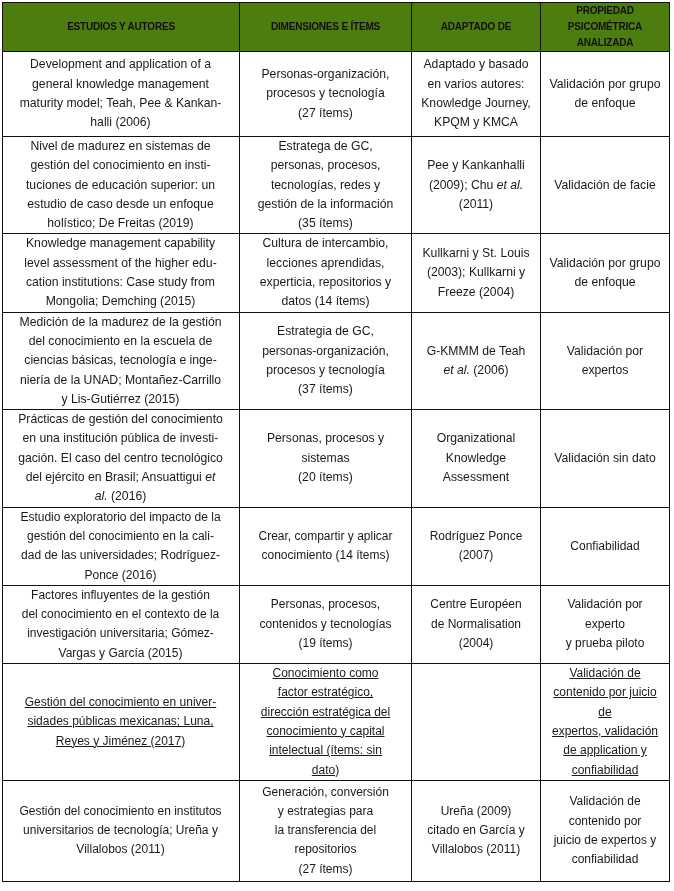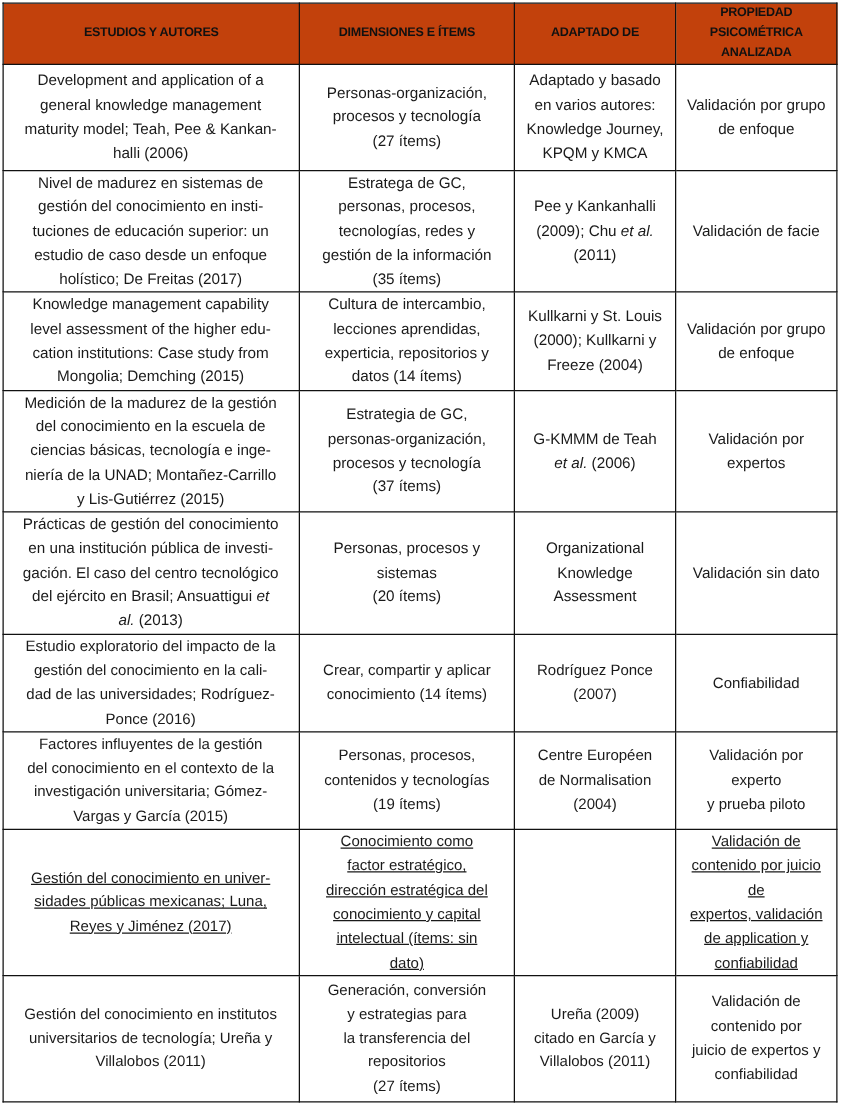--- a/index.html
+++ b/index.html
@@ -9,21 +9,21 @@
     width: 667px;
     border-collapse: collapse;
     table-layout: fixed;
     font-family: "Liberation Sans", sans-serif;
     font-size: 12.2px;
     line-height: 19.3px;
     color: #1a1a1a;
   }
   th, td { border: 1.3px solid #111; padding: 0 6px; vertical-align: middle; }
   th {
-    background: #c2410c;
+    background: #4d7c0f;
     font-family: "Liberation Sans", sans-serif;
     font-weight: bold;
     font-size: 10px;
     text-transform: uppercase;
     font-variant: small-caps;
     letter-spacing: -0.2px;
     text-align: center;
     height: 40px;
     line-height: 16px;
     color: #111;
@@ -91,21 +91,21 @@
         <span class="ln">de enfoque</span>
       </td>
     </tr>
 
     <tr class="r2">
       <td class="c1">
         <span class="ln">Nivel de madurez en sistemas de</span>
         <span class="ln">gestión del conocimiento en insti-</span>
         <span class="ln">tuciones de educación superior: un</span>
         <span class="ln">estudio de caso desde un enfoque</span>
-        <span class="ln">holístico; De Freitas (2017)</span>
+        <span class="ln">holístico; De Freitas (2019)</span>
       </td>
       <td class="c2">
         <span class="ln">Estratega de GC,</span>
         <span class="ln">personas, procesos,</span>
         <span class="ln">tecnologías, redes y</span>
         <span class="ln">gestión de la información</span>
         <span class="ln">(35 ítems)</span>
       </td>
       <td class="c3">
         <span class="ln">Pee y Kankanhalli</span>
@@ -125,21 +125,21 @@
         <span class="ln">Mongolia; Demching (2015)</span>
       </td>
       <td class="c2">
         <span class="ln">Cultura de intercambio,</span>
         <span class="ln">lecciones aprendidas,</span>
         <span class="ln">experticia, repositorios y</span>
         <span class="ln">datos (14 ítems)</span>
       </td>
       <td class="c3">
         <span class="ln">Kullkarni y St. Louis</span>
-        <span class="ln">(2000); Kullkarni y</span>
+        <span class="ln">(2003); Kullkarni y</span>
         <span class="ln">Freeze (2004)</span>
       </td>
       <td class="c4">
         <span class="ln">Validación por grupo</span>
         <span class="ln">de enfoque</span>
       </td>
     </tr>
 
     <tr class="r4">
       <td class="c1">
@@ -164,21 +164,21 @@
         <span class="ln">expertos</span>
       </td>
     </tr>
 
     <tr class="r5">
       <td class="c1">
         <span class="ln">Prácticas de gestión del conocimiento</span>
         <span class="ln">en una institución pública de investi-</span>
         <span class="ln">gación. El caso del centro tecnológico</span>
         <span class="ln"><span>del ejército en Brasil; Ansuattigui </span><em>et</em></span>
-        <span class="ln"><em>al.</em><span> (2013)</span></span>
+        <span class="ln"><em>al.</em><span> (2016)</span></span>
       </td>
       <td class="c2">
         <span class="ln">Personas, procesos y</span>
         <span class="ln">sistemas</span>
         <span class="ln">(20 ítems)</span>
       </td>
       <td class="c3">
         <span class="ln">Organizational</span>
         <span class="ln">Knowledge</span>
         <span class="ln">Assessment</span>

